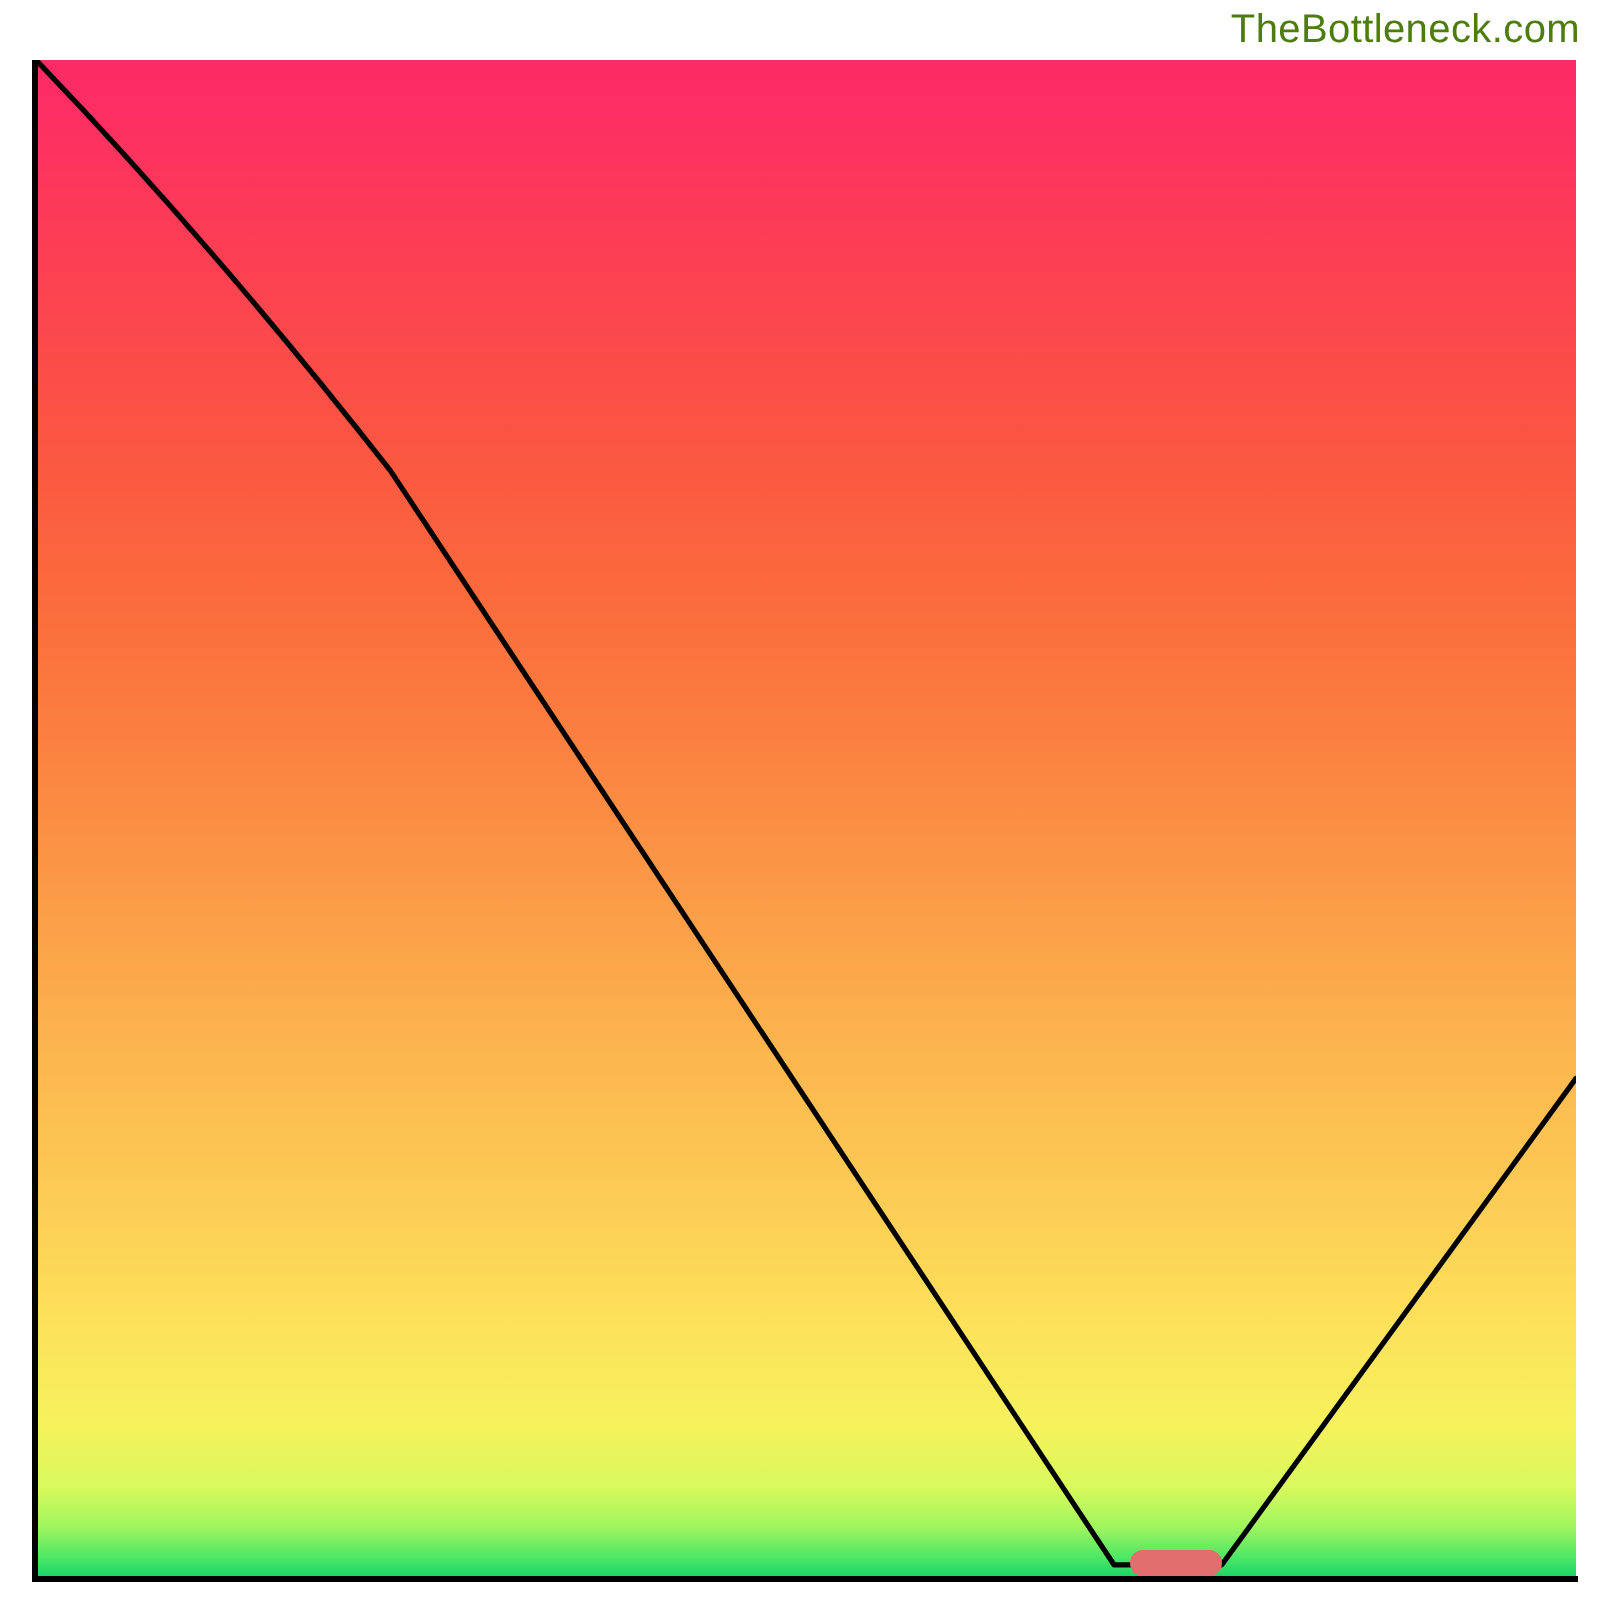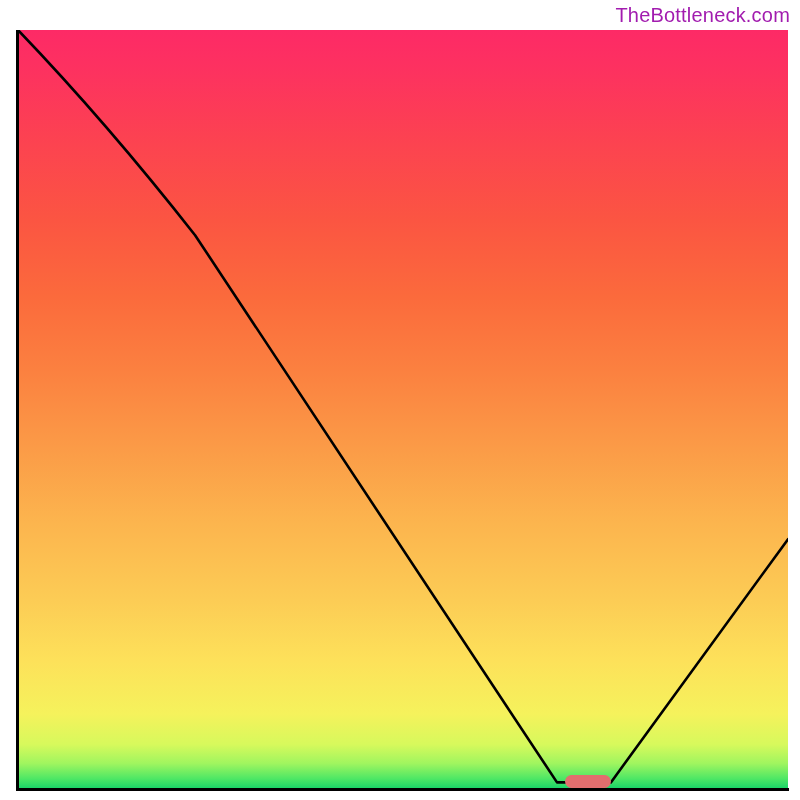--- a/index.html
+++ b/index.html
@@ -55,21 +55,21 @@
     height: 13px;
     background: #e26e6e;
     border-radius: 7px;
   }
   .attribution {
     position: absolute;
     right: 10px;
     top: 4px;
     font-family: Arial, Helvetica, sans-serif;
     font-size: 20px;
-    color: #a21caf;
+    color: #4d7c0f;
     font-weight: 500;
     letter-spacing: 0.2px;
   }
   svg.curve {
     position: absolute;
     left: 18px;
     top: 30px;
     width: 770px;
     height: 760px;
     pointer-events: none;

